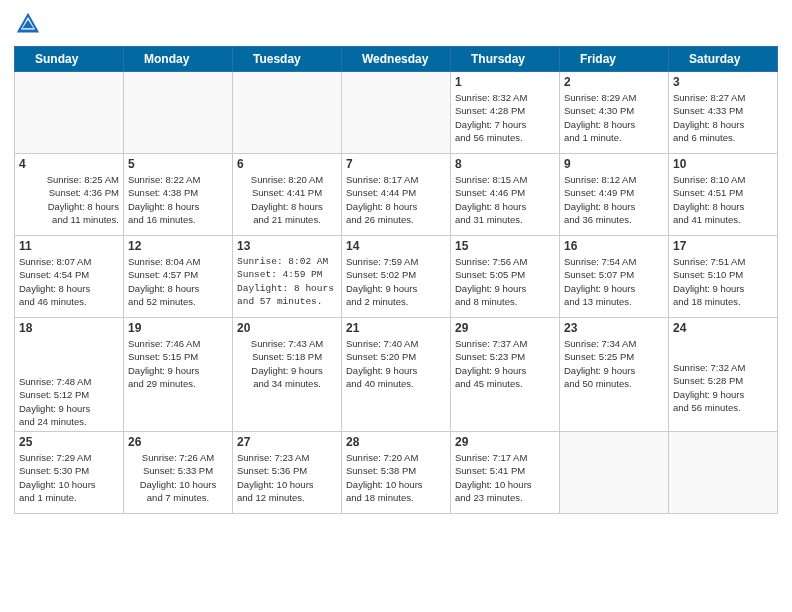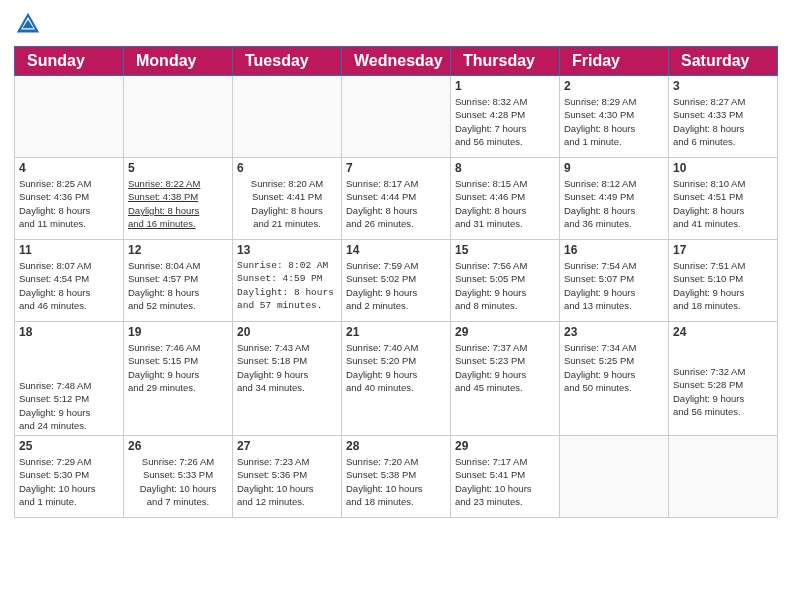--- a/index.html
+++ b/index.html
@@ -56,25 +56,25 @@
     .location-title {
       font-size: 15px;
       color: #555;
     }
     .calendar {
       width: 100%;
       border-collapse: collapse;
       table-layout: fixed;
     }
     .calendar th {
-      background-color: #be185d;
+      background-color: #0369a1;
       color: #fff;
-      font-size: 16px;
+      font-size: 12px;
       font-weight: bold;
-      padding: 5px 12px;
+      padding: 5px 20px;
       text-align: left;
       border: 1px solid #2a6db5;
     }
     .calendar td {
       border: 1px solid #ccc;
       vertical-align: top;
       padding: 3px 4px;
       font-size: 9.5px;
       color: #333;
       height: 82px;
@@ -151,28 +151,28 @@
             <span class="day-number">3</span>
             <div class="day-info" style="white-space: pre-line;">Sunrise: 8:27 AM
 Sunset: 4:33 PM
 Daylight: 8 hours
 and 6 minutes.</div>
           </td>
         </tr>
         <tr>
           <td>
             <span class="day-number">4</span>
-            <div class="day-info" style="white-space: pre-line;">Sunrise: 8:25 AM
+            <div class="day-info" style="white-space: pre-line; text-align: right;">Sunrise: 8:25 AM
 Sunset: 4:36 PM
 Daylight: 8 hours
 and 11 minutes.</div>
           </td>
           <td>
             <span class="day-number">5</span>
-            <div class="day-info" style="white-space: pre-line; text-decoration: underline;">Sunrise: 8:22 AM
+            <div class="day-info" style="white-space: pre-line;">Sunrise: 8:22 AM
 Sunset: 4:38 PM
 Daylight: 8 hours
 and 16 minutes.</div>
           </td>
           <td>
             <span class="day-number">6</span>
             <div class="day-info" style="white-space: pre-line; text-align: center;">Sunrise: 8:20 AM
 Sunset: 4:41 PM
 Daylight: 8 hours
 and 21 minutes.</div>
@@ -267,21 +267,21 @@
           </td>
           <td>
             <span class="day-number">19</span>
             <div class="day-info" style="white-space: pre-line;">Sunrise: 7:46 AM
 Sunset: 5:15 PM
 Daylight: 9 hours
 and 29 minutes.</div>
           </td>
           <td>
             <span class="day-number">20</span>
-            <div class="day-info" style="white-space: pre-line;">Sunrise: 7:43 AM
+            <div class="day-info" style="white-space: pre-line; text-align: center;">Sunrise: 7:43 AM
 Sunset: 5:18 PM
 Daylight: 9 hours
 and 34 minutes.</div>
           </td>
           <td>
             <span class="day-number">21</span>
             <div class="day-info" style="white-space: pre-line;">Sunrise: 7:40 AM
 Sunset: 5:20 PM
 Daylight: 9 hours
 and 40 minutes.</div>

